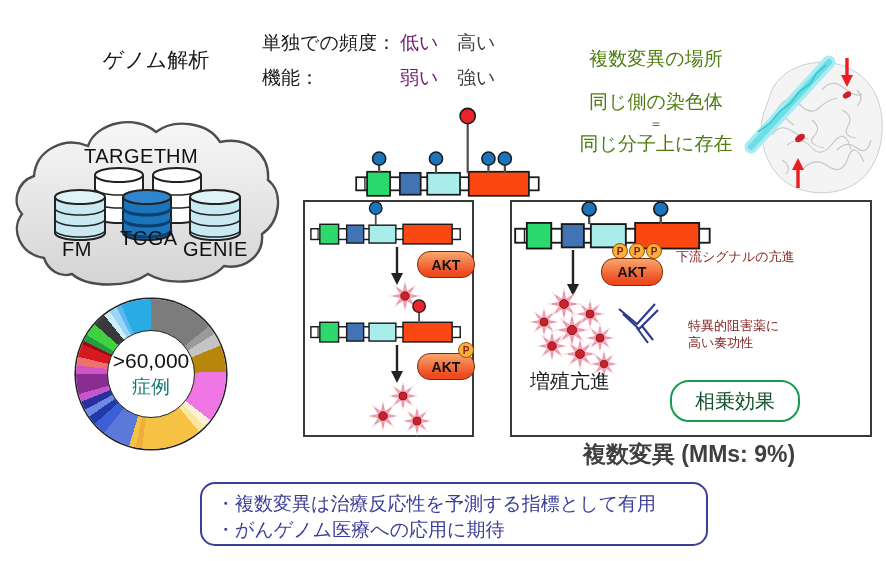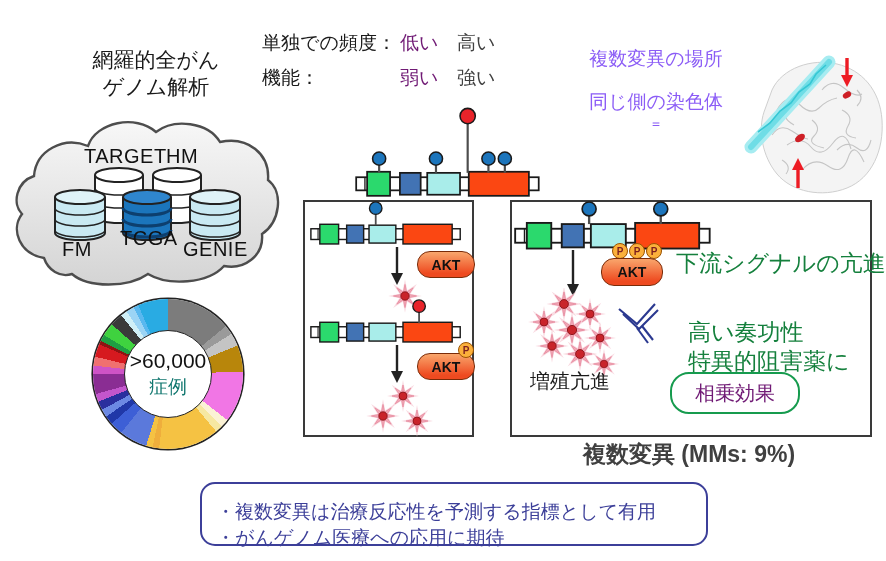--- a/index.html
+++ b/index.html
@@ -8,52 +8,52 @@
   .abs{position:absolute;}
   
   .main-title{left:62px;top:46px;width:188px;font-size:21px;line-height:1.3;text-align:center;color:#1a1a1a;}
   
   .db-label{font-size:20px;color:#111;letter-spacing:.5px;}
   
   .legend{left:262px;top:31px;display:grid;grid-template-columns:138px 57px 62px;row-gap:12px;font-size:19px;line-height:23px;}
   .blue-t{color:#701a75;}
   .red-t{color:#404040;}
   
-  .loc-block{left:556px;top:46px;width:200px;text-align:center;font-size:19px;color:#8b5cf6;}
+  .loc-block{left:556px;top:46px;width:200px;text-align:center;font-size:19px;color:#4d7c0f;}
   .loc-line1{margin-top:17px;}
   .loc-eq{font-size:13px;line-height:10px;margin-top:4px;}
   .loc-line2{margin-top:2px;}
   
   .panel{border:2px solid #3a3a3a;background:#fff;}
   .panel-left{left:303px;top:200px;width:167px;height:233px;}
   .panel-right{left:510px;top:200px;width:358px;height:233px;}
   .caption{font-weight:bold;font-size:23px;text-align:center;}
   .caption-left{left:303px;top:439px;width:167px;color:#252C87;}
   .caption-right{left:500px;top:439px;width:378px;color:#404040;}
   
   .akt{display:flex;align-items:center;justify-content:center;border-radius:13px;
        background:linear-gradient(180deg,#F9A66C 0%,#EE4A20 85%);
        border:1.8px solid #7A2B08;font-weight:bold;font-size:14px;color:#111;}
   .pbadge{display:flex;align-items:center;justify-content:center;width:16px;height:16px;border-radius:50%;
        background:#FBB03B;border:1.6px solid #9A5200;color:#7D1F1F;font-size:10px;font-weight:bold;box-sizing:border-box;}
   .prow{display:flex;gap:1px;}
   
-  .body-text{font-size:23px;color:#15803d;line-height:1.27;}
+  .body-text{font-size:13px;color:#7f1d1d;line-height:1.27;}
   .prolif{font-size:20px;color:#1a1a1a;}
-  .synergy{left:670px;top:372px;width:126px;height:38px;border:2.2px solid #169B4E;border-radius:19px;
-       color:#701a75;font-size:20px;display:flex;align-items:center;justify-content:center;}
-  
-  .donut{left:93px;top:299px;width:150px;height:150px;border-radius:50%;box-shadow:0 0 0 1.6px #222;}
+  .synergy{left:670px;top:380px;width:126px;height:38px;border:2.2px solid #169B4E;border-radius:19px;
+       color:#14532d;font-size:20px;display:flex;align-items:center;justify-content:center;}
+  
+  .donut{left:76px;top:299px;width:150px;height:150px;border-radius:50%;box-shadow:0 0 0 1.6px #222;}
   .donut-hole{position:absolute;left:31px;top:31px;width:88px;height:88px;border-radius:50%;background:#fff;
        border:1.6px solid #222;box-sizing:border-box;display:flex;flex-direction:column;align-items:center;justify-content:center;}
   .donut-l1{font-size:21px;color:#111;}
   .donut-l2{font-size:19px;color:#0f766e;margin-top:1px;}
   
   .footer-note{left:200px;top:482px;width:508px;height:64px;border:2.4px solid #3C3F99;border-radius:15px;
-       box-sizing:border-box;padding:15px 14px;color:#3C3F99;font-size:19px;line-height:1.35;}
+       box-sizing:border-box;padding:7px 14px;color:#3C3F99;font-size:19px;line-height:1.35;}
 </style>
 </head>
 <body>
 
 <div id="stage">
 
   <svg width="0" height="0" style="position:absolute" aria-hidden="true">
     <defs>
       <g id="genebar">
         <rect x="1" y="7" width="167" height="12" fill="#ffffff" stroke="#1a1a1a" stroke-width="1.6"></rect>
@@ -69,21 +69,20 @@
         <circle r="4" fill="#C9242B" stroke="#871016" stroke-width="0.8"></circle>
       </g>
       <linearGradient id="cloudGrad" x1="0" y1="0" x2="0" y2="1">
         <stop offset="0" stop-color="#F7F7F7"></stop>
           <stop offset="1" stop-color="#D4D4D4"></stop>
       </linearGradient>
     </defs>
   </svg>
 
   <div class="abs main-title">
-    <div>網羅的全がん</div>
     <div>ゲノム解析</div>
   </div>
 
   <svg class="abs" style="left:8px;top:98px" width="272" height="196" viewBox="0 0 272 196">
     <path d="M 36,160 C 12,156 2,132 14,116 C 4,106 8,84 26,78 C 28,52 56,38 80,48
       C 88,24 128,16 148,34 C 166,20 200,24 212,44 C 240,38 262,56 260,82 C 276,94 272,124 254,136
       C 256,158 236,172 216,168 C 200,186 160,188 140,176 C 120,190 80,190 64,176 C 52,180 40,172 36,160 Z" fill="url(#cloudGrad)" stroke="#4D4D4D" stroke-width="2.4"></path>
 
     <g transform="translate(87,70)">
       <path d="M0,7 V48 a24,7 0 0 0 48,0 V7" fill="#fff" stroke="#222" stroke-width="2"></path>
@@ -154,20 +153,21 @@
     <line x1="122" y1="56" x2="122" y2="63" stroke="#4d4d4d" stroke-width="2"></line>
     <circle cx="122" cy="50" r="6" fill="#1C75BC" stroke="#1a1a1a" stroke-width="1.4"></circle>
     <line x1="137" y1="56" x2="137" y2="63" stroke="#4d4d4d" stroke-width="2"></line>
     <circle cx="137" cy="50" r="6" fill="#1C75BC" stroke="#1a1a1a" stroke-width="1.4"></circle>
   </svg>
 
   <div class="abs loc-block">
     <div>複数変異の場所</div>
     <div class="loc-line1">同じ側の染色体</div>
     <div class="loc-eq">＝</div>
+    <div class="loc-line2">同じ分子上に存在</div>
   </div>
 
   <svg class="abs" style="left:742px;top:50px" width="144" height="148" viewBox="0 0 144 148">
     <path d="M30,40 C40,18 70,8 95,14 C120,20 138,40 140,70 C142,100 130,128 105,138
              C80,148 50,142 35,124 C20,106 16,80 22,62 Z" fill="#F4F4F4" stroke="#CFCFCF" stroke-width="1"></path>
     <g fill="none" stroke="#C3C3C3" stroke-width="1.1" opacity="0.95">
       <path d="M35,60 q10,-18 22,-6 t20,4 t18,-10"></path>
       <path d="M45,95 q14,-10 24,2 t22,-4 t18,6"></path>
       <path d="M60,120 q12,-14 26,-4 t20,-8 t16,4"></path>
       <path d="M80,40 q10,-12 22,-2 t18,6"></path>
@@ -261,22 +261,22 @@
   </svg>
   <svg class="abs" style="left:612px;top:298px" width="52" height="50" viewBox="0 0 52 50">
     <g fill="none" stroke="#2B3990" stroke-width="2.1">
       <path d="M7,11 L25,26 L43,6"></path>
       <path d="M11,16 L27,31 L46,12"></path>
       <path d="M25,30 L36,45"></path>
       <path d="M30,28 L41,42"></path>
     </g>
   </svg>
   <div class="abs body-text" style="left:688px;top:318px">
+    <div>特異的阻害薬に</div>
     <div>高い奏功性</div>
-    <div>特異的阻害薬に</div>
   </div>
   <div class="abs prolif" style="left:530px;top:368px">増殖亢進</div>
   <div class="abs synergy">相乗効果</div>
 
   <div class="abs caption caption-right">複数変異 (MMs: 9%)</div>
 
   <div class="abs footer-note">
     <div>・複数変異は治療反応性を予測する指標として有用</div>
     <div>・がんゲノム医療への応用に期待</div>
   </div>

